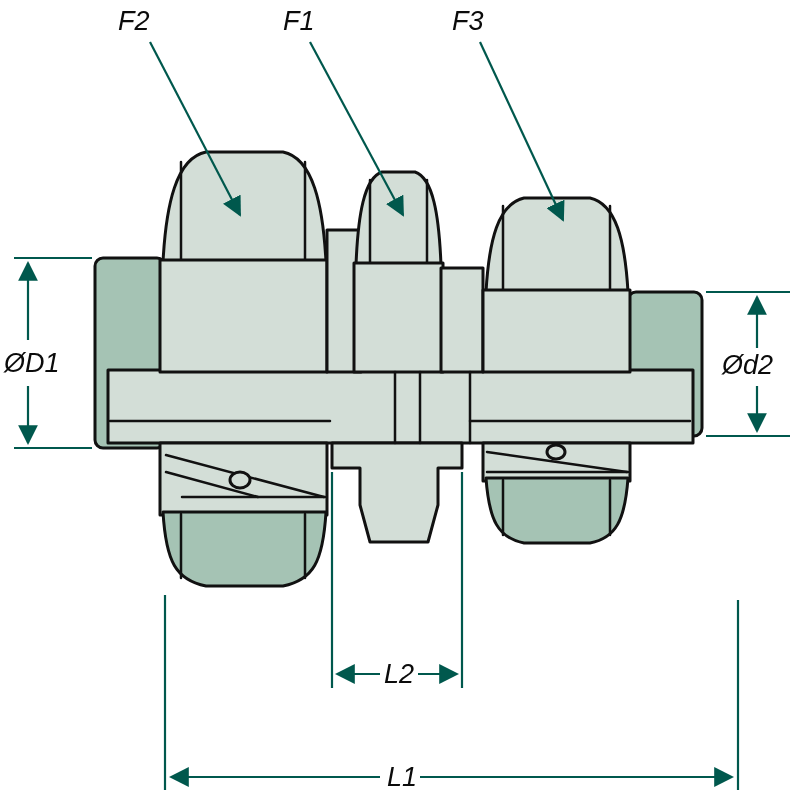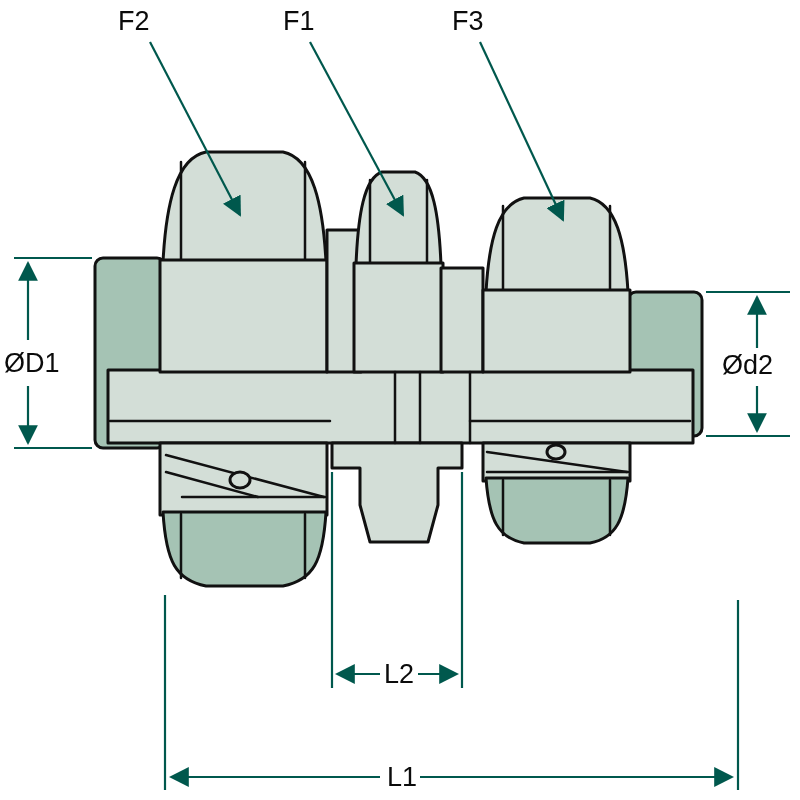--- a/index.html
+++ b/index.html
@@ -3,21 +3,21 @@
 <meta charset="utf-8">
 <style>
   :root{
     --background:#ffffff;
     --outline:#111111;
     --dimension:#00584d;
     --fill-light:#d3ded7;
     --fill-mid:#a5c3b4;
   }
   html,body{margin:0;padding:0;background:var(--background);}
-  .stage{width:800px;height:800px;position:relative;background:var(--background);}
+  .stage{width:800px;height:800px;position:relative;background:var(--background);font-style:italic;}
   svg{display:block;}
   .light{fill:var(--fill-light);stroke:var(--outline);stroke-width:3;stroke-linejoin:round;}
   .mid{fill:var(--fill-mid);stroke:var(--outline);stroke-width:3;stroke-linejoin:round;}
   .detail{stroke:var(--outline);stroke-width:2.5;fill:none;stroke-linecap:round;}
   .dim{stroke:var(--dimension);stroke-width:2.2;fill:none;}
   .dimfill{fill:var(--dimension);stroke:none;}
   .lbl{font-family:"Liberation Sans",sans-serif;font-size:27px;fill:#0b0b0b;}
 </style>
 </head>
 <body>

